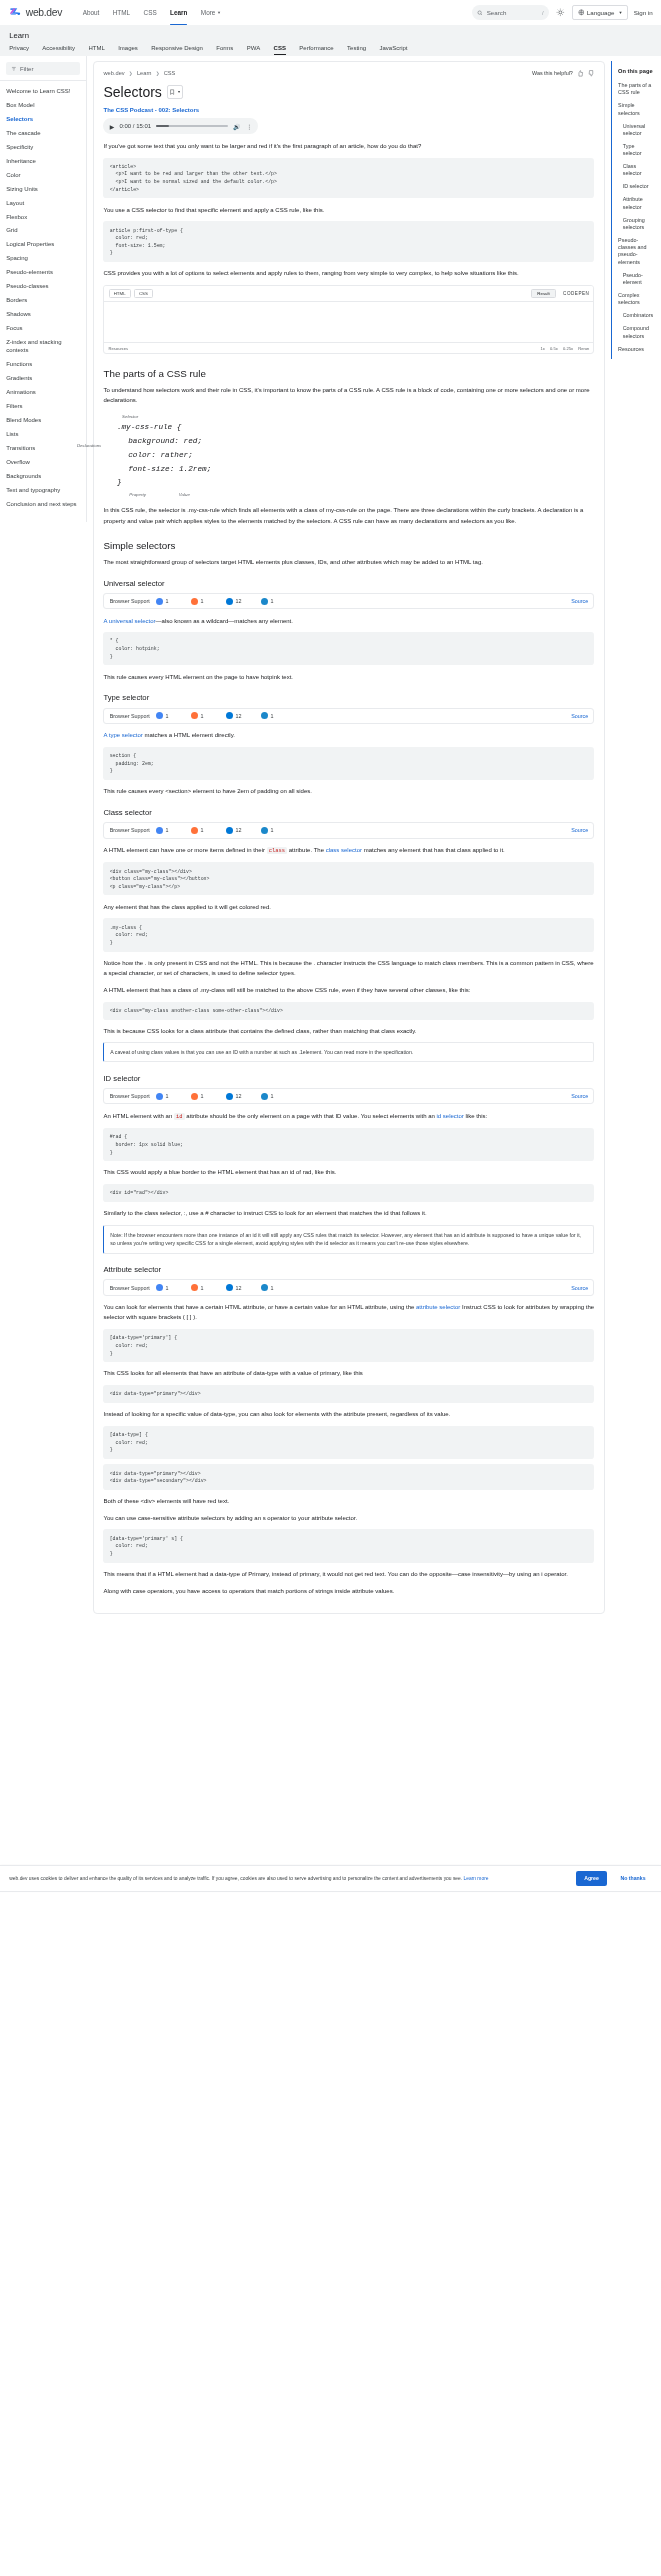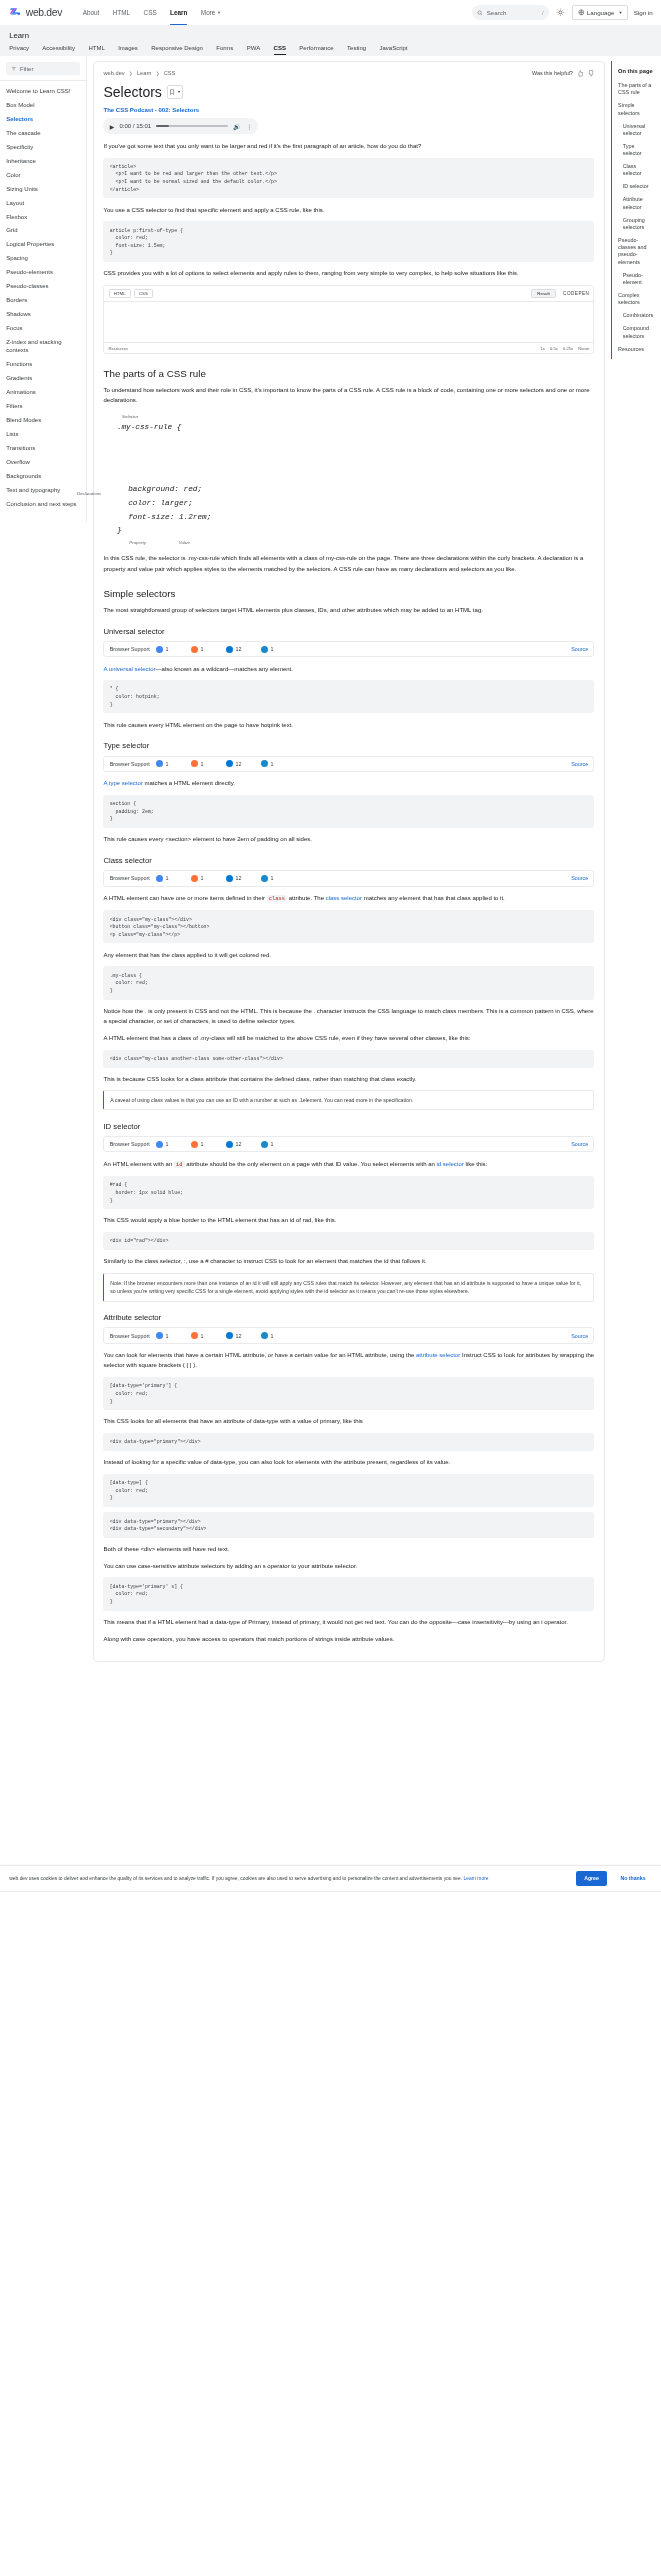--- a/index.html
+++ b/index.html
@@ -470,25 +470,25 @@
       <h2 class="sec">The parts of a CSS rule</h2>
       <p class="body">To understand how selectors work and their role in CSS, it's important to know the parts of a CSS rule. A CSS rule is a block of code, containing one or more selectors and one or more declarations.</p>
 
       <div class="rulebox">
         <div class="lbl" style="margin-left:5.2px;">Selector</div>
         <div>
           <span class="kred">.my-css-rule</span> {
         </div>
         <div style="position:relative;">
           <span class="lbl" style="position:absolute; left:-40px; top:7.2px;">Declarations</span>
-          <div style="padding-left:11.3px;margin-top:48px;">
+          <div style="padding-left:11.3px;">
             <span>background</span>: <span>red</span>;
           </div>
           <div style="padding-left:11.3px;">
-            <span>color</span>: <span>larger</span>;
+            <span>color</span>: <span>rather</span>;
           </div>
           <div style="padding-left:11.3px;">
             <span>font-size</span>: <span>1.2rem</span>;
           </div>
         </div>
         <div>}</div>
         <div style="display:flex; gap:33px; padding-left:12.4px; margin-top:1px;">
           <span class="lbl">Property</span>
           <span class="lbl">Value</span>
         </div>

